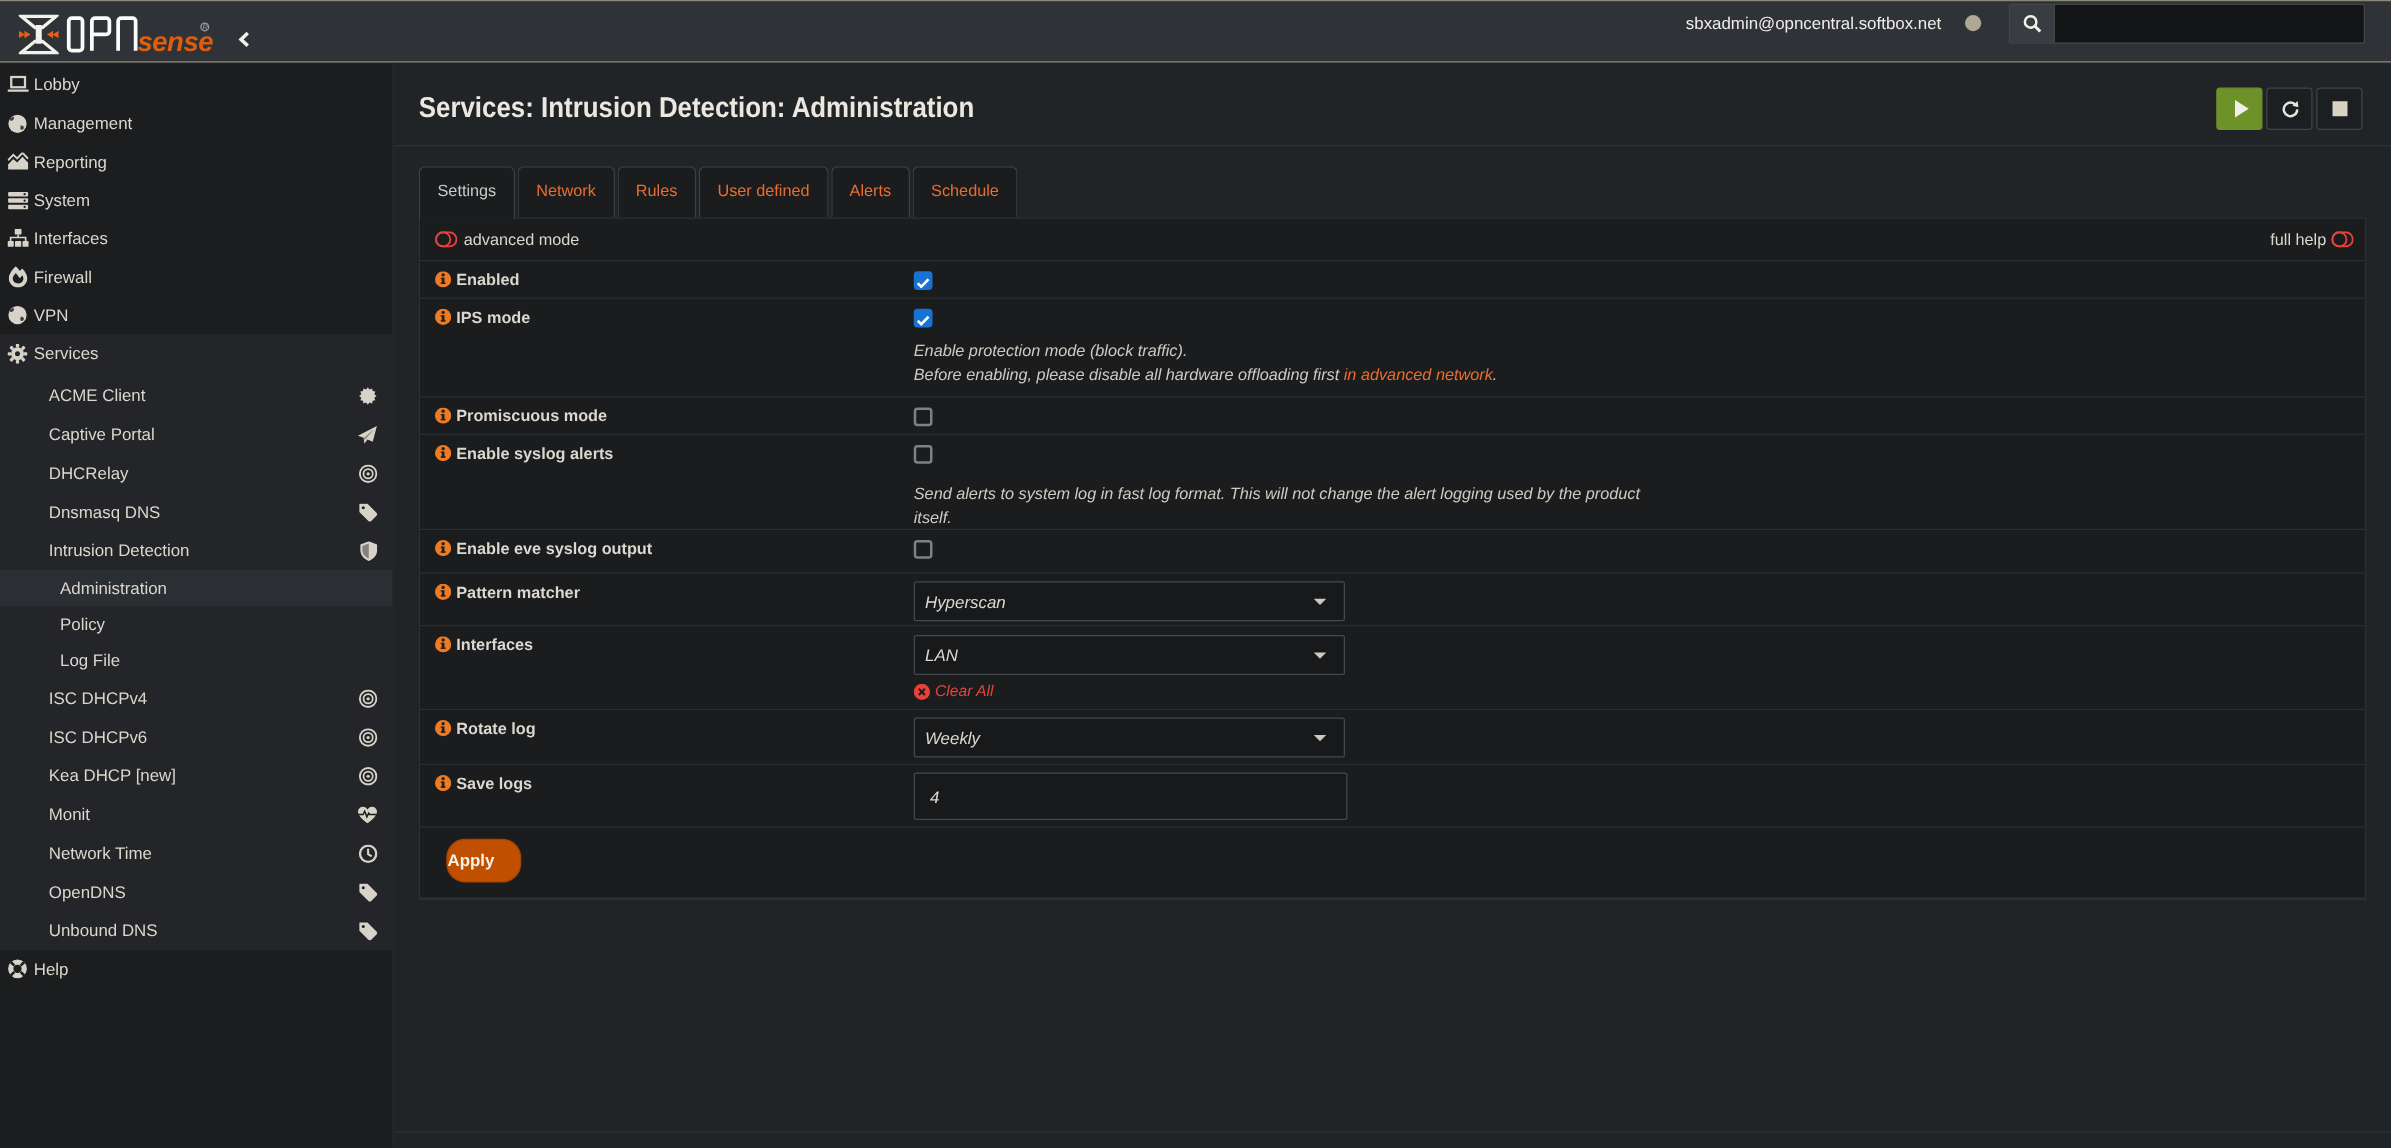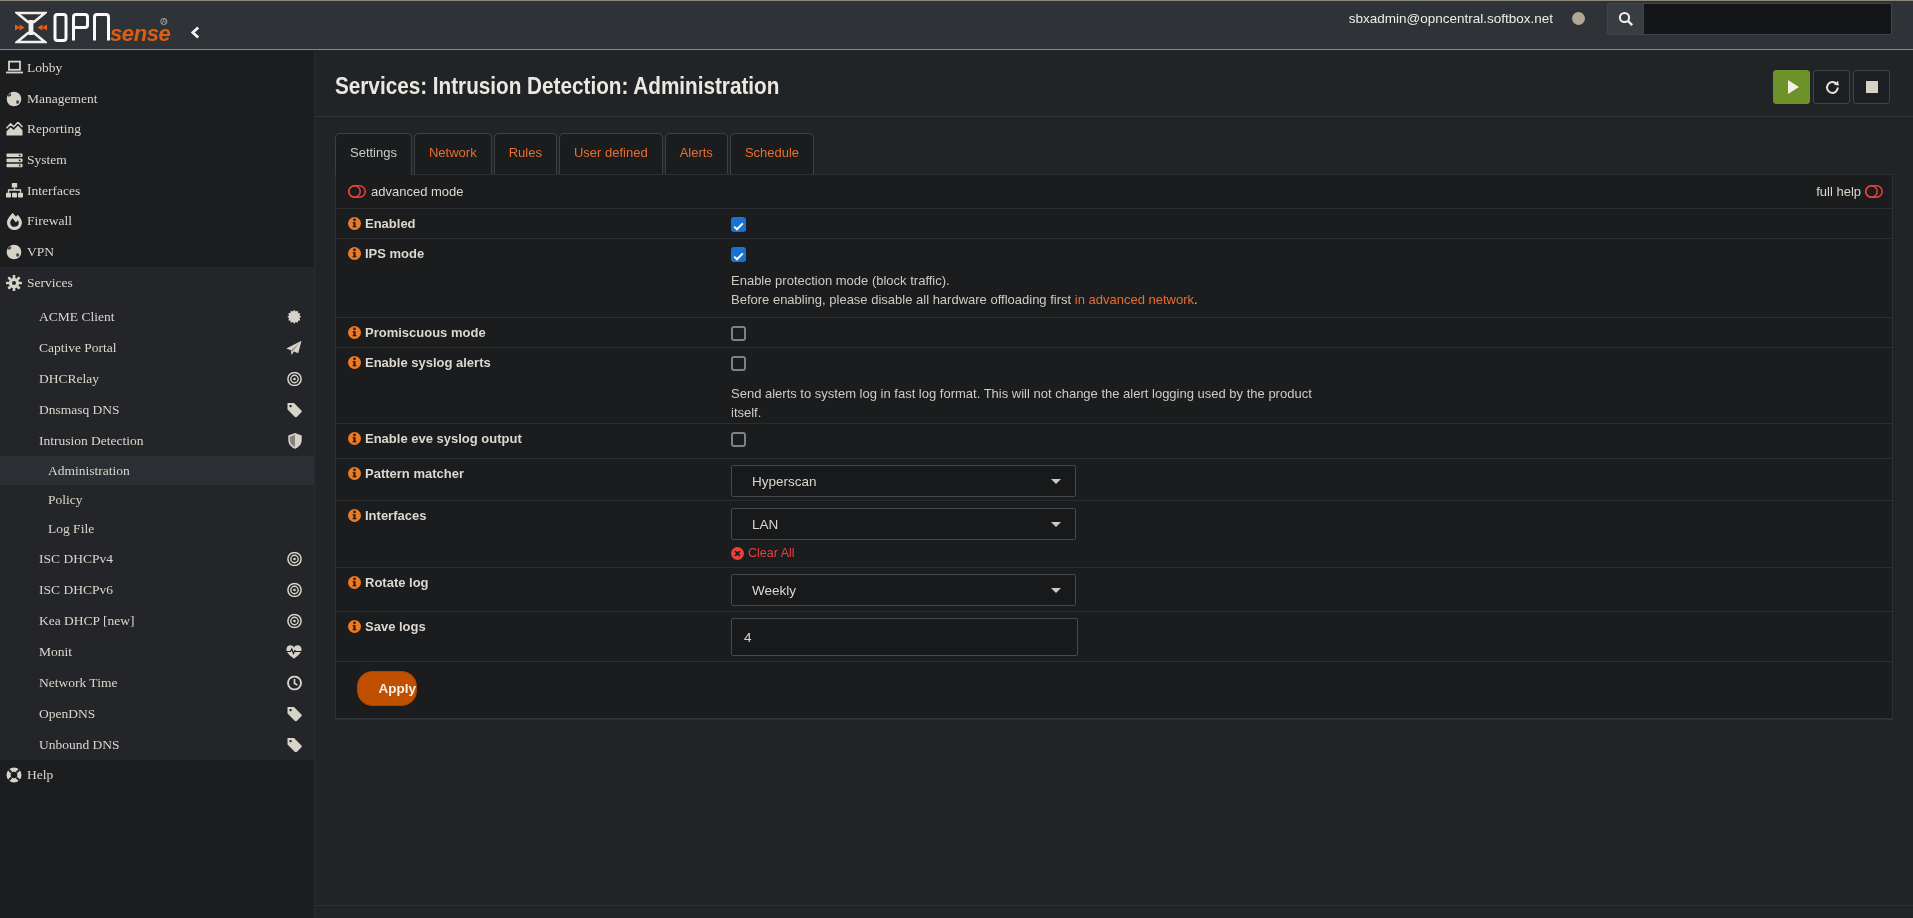--- a/index.html
+++ b/index.html
@@ -16,21 +16,21 @@
 .collapse-btn { position:absolute; left:190px; top:24px; }
 .hdr-right { position:absolute; right:21px; top:0; height:35px; display:flex; align-items:center; }
 .hdr-email { color:#f0ede7; font-size:13.5px; }
 .hdr-dot { width:13px; height:13px; border-radius:50%; background:#b1a795; margin-left:19px; }
 .searchbox { display:flex; margin-left:22px; width:285px; height:32px; border:1px solid #42464a; border-radius:2px; overflow:hidden; }
 .searchbox .sicon { width:36px; height:100%; background:#393d41; display:flex; align-items:center; justify-content:center; border-right:1px solid #42464a; }
 .searchbox .sinput { flex:1; background:#121415; }
 
 
 #menu { padding-top:1.6px; color:#dcd7cd; font-size:13.5px; }
-.mi { display:flex; align-items:center; position:relative;font-family:Liberation Serif, serif; }
+.mi { display:flex; align-items:center; position:relative; }
 .mi.l1 { height:30.7px; }
 .mi.l2 { height:31px; padding-left:39px; }
 .mi.l3 { height:29px; padding-left:48px; }
 .mi.l3.active { background:#2b2e33; }
 .micon { width:18px; margin-left:5px; margin-right:4px; display:flex; justify-content:center; align-items:center; }
 .micon svg { display:block; }
 .expanded { background:#232528; }
 .l2wrap { padding-top:3px;text-align:right; }
 .ricon { position:absolute; right:12px; top:50%; transform:translateY(-50%); line-height:0; }
 
@@ -47,38 +47,38 @@
 
 .tabs { position:absolute; left:20px; top:82px; display:flex; font-size:13px; }
 .tab { height:41px; padding:0 14px 4px 14px; display:flex; align-items:center; background:#1a1c1e; border:1px solid #3c4146; border-bottom:none; border-radius:5px 5px 0 0; margin-right:2px; color:#e96e2f; position:relative; }
 .tab.active { color:#c9ccca; z-index:5; height:42px; }
 
 
 .table { position:absolute; left:20px; top:123px; width:1558px; background:#1a1c1e; border:1px solid #2c3033; border-top:1px solid #2c3033; }
 .trow { display:flex; border-bottom:1px solid #2b2e31; position:relative; }
 .trow:last-child { border-bottom:1px solid #31353a; }
 .tc1 { width:395px; padding:7px 0 0 12px; flex-shrink:0; }
-.tc2 { flex:1; padding-top:7px; }
+.tc2 { flex:1; padding-top:7px;font-style:italic; }
 .lbl { display:flex; align-items:flex-start; color:#ddd8cf; font-weight:bold; font-size:13px; }
 .lbl .txt { margin-left:4px; line-height:16px; }
 .iinfo { flex-shrink:0; margin-top:1px; }
 .help { color:#cfcbc2; font-size:13px; line-height:18.5px; max-width:595px; margin-top:9px; }
 .help a { color:#e96e2f; text-decoration:none; }
 .cb { display:inline-block; width:15px; height:15px; border-radius:3px; }
 .cb.checked { background:#1673d1; display:flex; align-items:center; justify-content:center; }
 .cb.un { border:2px solid #7d8185; background:transparent; }
 .cb.checked svg { display:block; margin:3px auto 0; }
-.sel { width:345px; height:32px; background:#17191b; border:1px solid #45494e; border-radius:2px; color:#ddd8cf; font-size:13.5px; display:flex; align-items:center; padding:0 20px; position:relative; }
+.sel { width:345px; height:32px; background:#17191b; border:1px solid #45494e; border-radius:2px; color:#ddd8cf; font-size:13.5px; display:flex; align-items:center; padding:0 8px; position:relative; }
 .sel .caret { position:absolute; right:14px; top:50%; margin-top:-2px; width:0; height:0; border-left:5px solid transparent; border-right:5px solid transparent; border-top:5px solid #ccc8bf; }
 .inp { width:347px; height:38px; background:#17191b; border:1px solid #45494e; border-radius:2px; color:#ddd8cf; font-size:13.5px; display:flex; align-items:center; padding:0 12px; }
 .advrow { height:34px; }
 .advrow .advl { display:flex; align-items:center; margin:0 0 0 12px; color:#dcd8ce; font-size:13px; height:33px; }
 .advrow .advr { position:absolute; right:9px; top:0; height:33px; display:flex; align-items:center; color:#dcd8ce; font-size:13px; }
 .clearall { display:flex; align-items:center; margin-top:6px; color:#e8413c; font-size:12.5px; }
-.btn-apply { display:inline-block; margin:9px 0 16px 21px; width:60px; height:35px; background:#c04f00; border:1px solid #a84500; border-radius:15px; color:#f4f1ea; font-weight:bold; font-size:13.5px; text-align:right; line-height:33px; }
+.btn-apply { display:inline-block; margin:9px 0 16px 21px; width:60px; height:35px; background:#c04f00; border:1px solid #a84500; border-radius:15px; color:#f4f1ea; font-weight:bold; font-size:13.5px; text-align:left; line-height:33px; }
 #footline { position:absolute; left:315px; top:905px; width:1598px; height:1px; background:#2c3033; }
 </style>
 </head>
 <body>
 <div id="topline"></div>
 <div id="header">
   <div class="logo">
     <svg width="32" height="33" viewBox="0 0 32 33">
       <g stroke="#f3f1ec" stroke-width="2.6" fill="none" stroke-linejoin="miter">
         <path d="M2 2 H30 L19 11 H13 L2 2 Z"></path>

